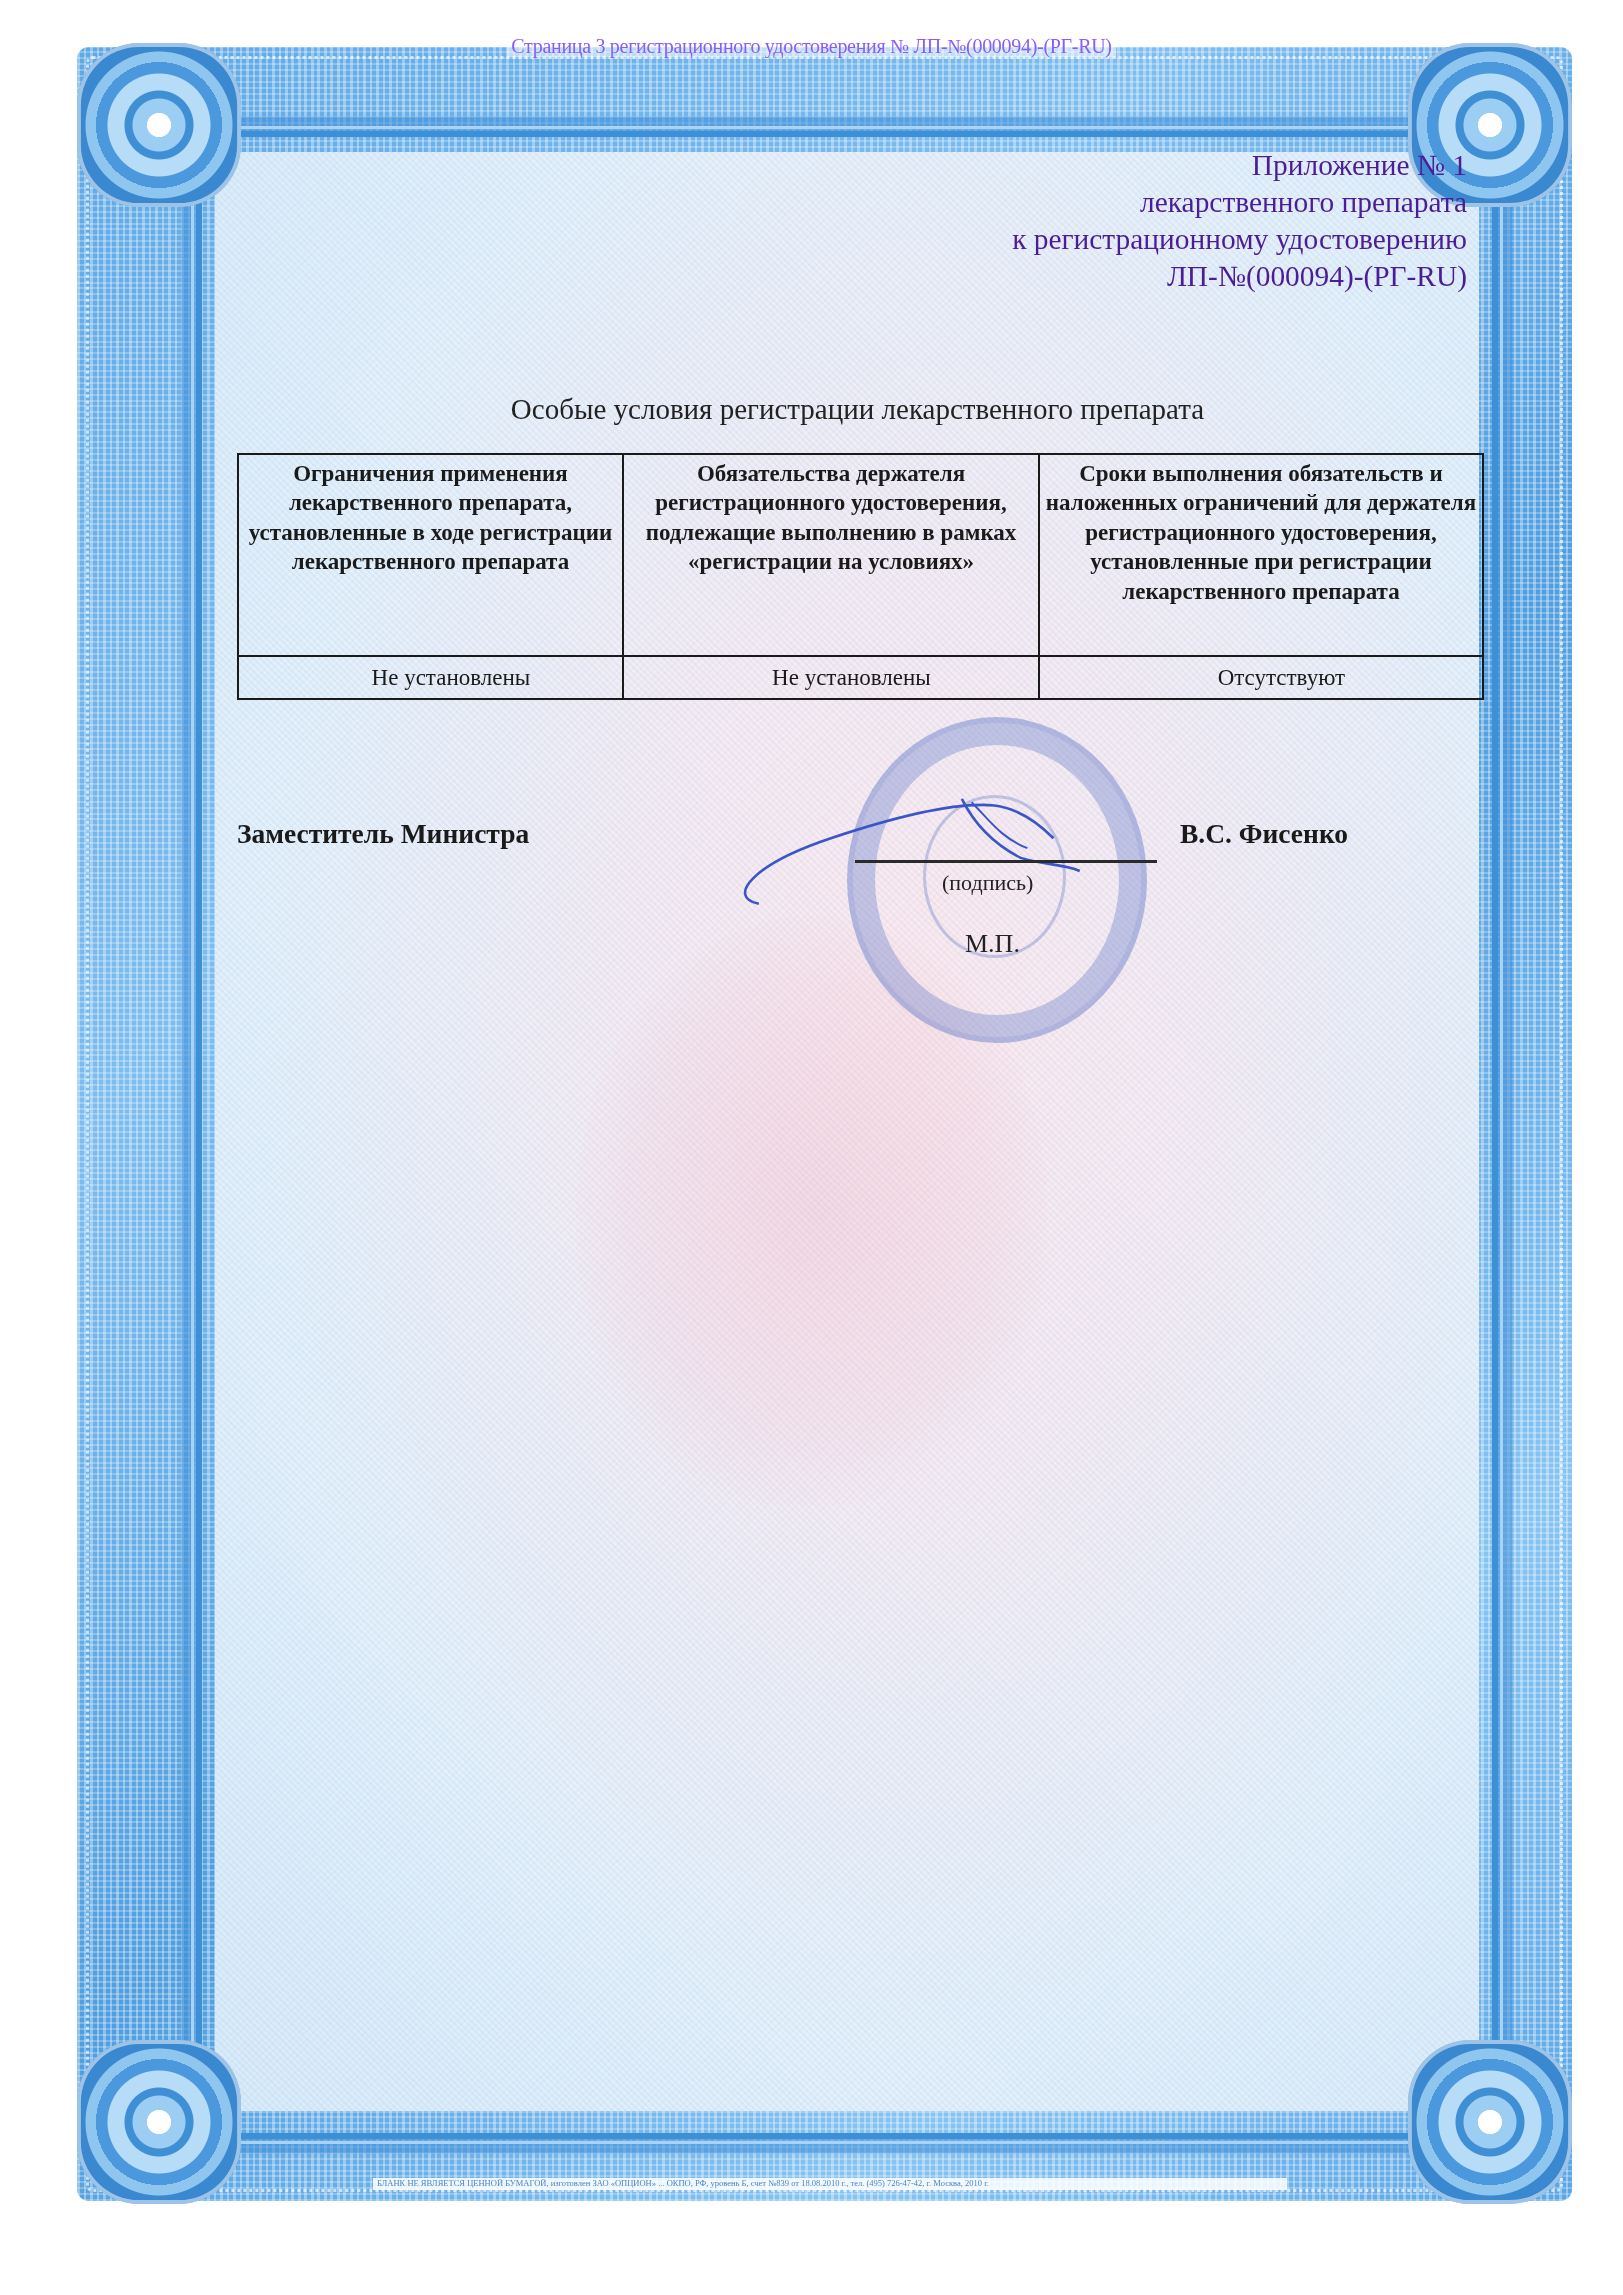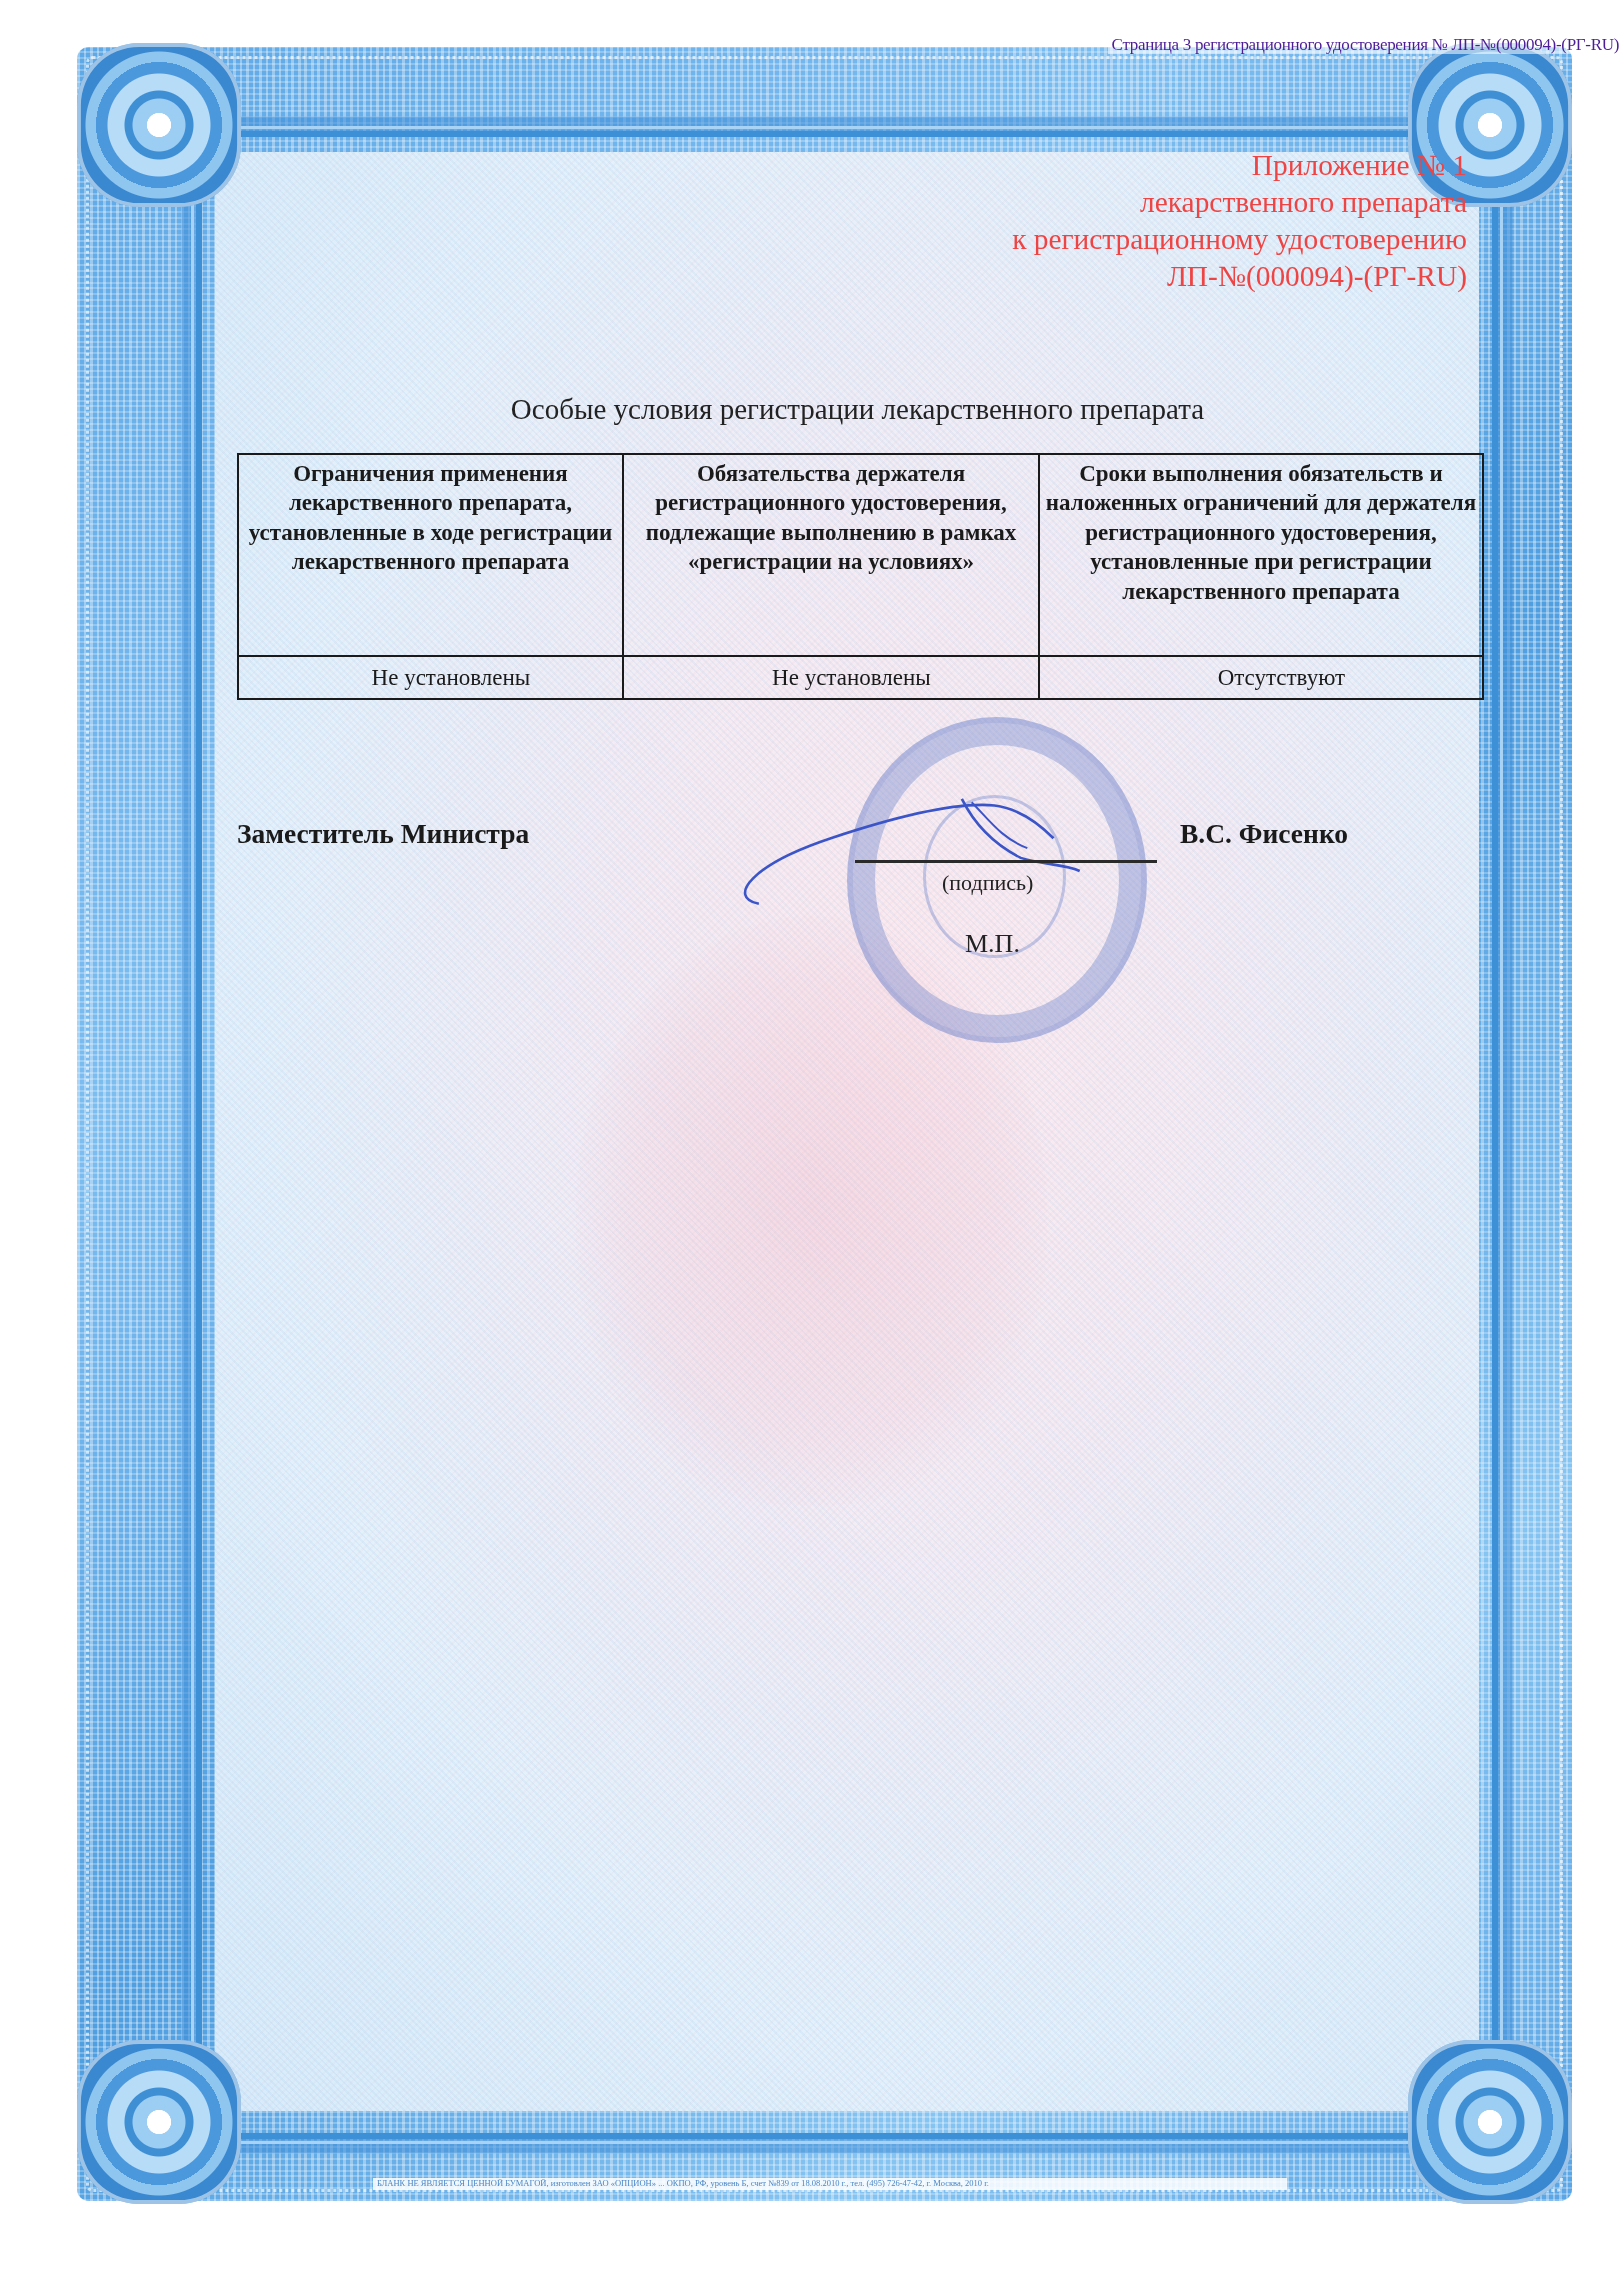--- a/index.html
+++ b/index.html
@@ -47,29 +47,29 @@
       radial-gradient(circle, #ffffff 0 11.8px, #9ccdf3 12.4px 26px, #3f8fd5 27px 34px, #b7dcf7 35px 51px, #4b98dc 52px 63px, #8fc6f0 63px 73px, #3a88cf 74px 82px);
     box-shadow: 0 0 0 3.9px rgba(255,255,255,.5) inset;
   }
   .corner.tl { left:77px; top:43px; }
   .corner.tr { left:1408px; top:43px; }
   .corner.bl { left:77px; top:2040px; }
   .corner.br { left:1408px; top:2040px; }
 
   
   .page-header {
-    position:absolute; left:0; top:35px; width:1623px; text-align:right;
-    font-size:17px; letter-spacing:-0.3px; color:#4c1d95;
+    position:absolute; left:0; top:35px; width:1623px; text-align:center;
+    font-size:20px; letter-spacing:-0.3px; color:#8b5cf6;
   }
   .page-header span { background:rgba(255,255,255,.55); padding:0 3.9px; }
 
   
   .appendix {
     position:absolute; right:156px; top:147px; text-align:right;
-    font-size:29.4px; line-height:37px; color:#ef4444;
+    font-size:29.4px; line-height:37px; color:#4c1d95;
   }
 
   
   .doc-title {
     position:absolute; left:236px; top:393px; width:1243px; text-align:center;
     font-size:29px; color:#222;
   }
 
   
   table.conditions {

